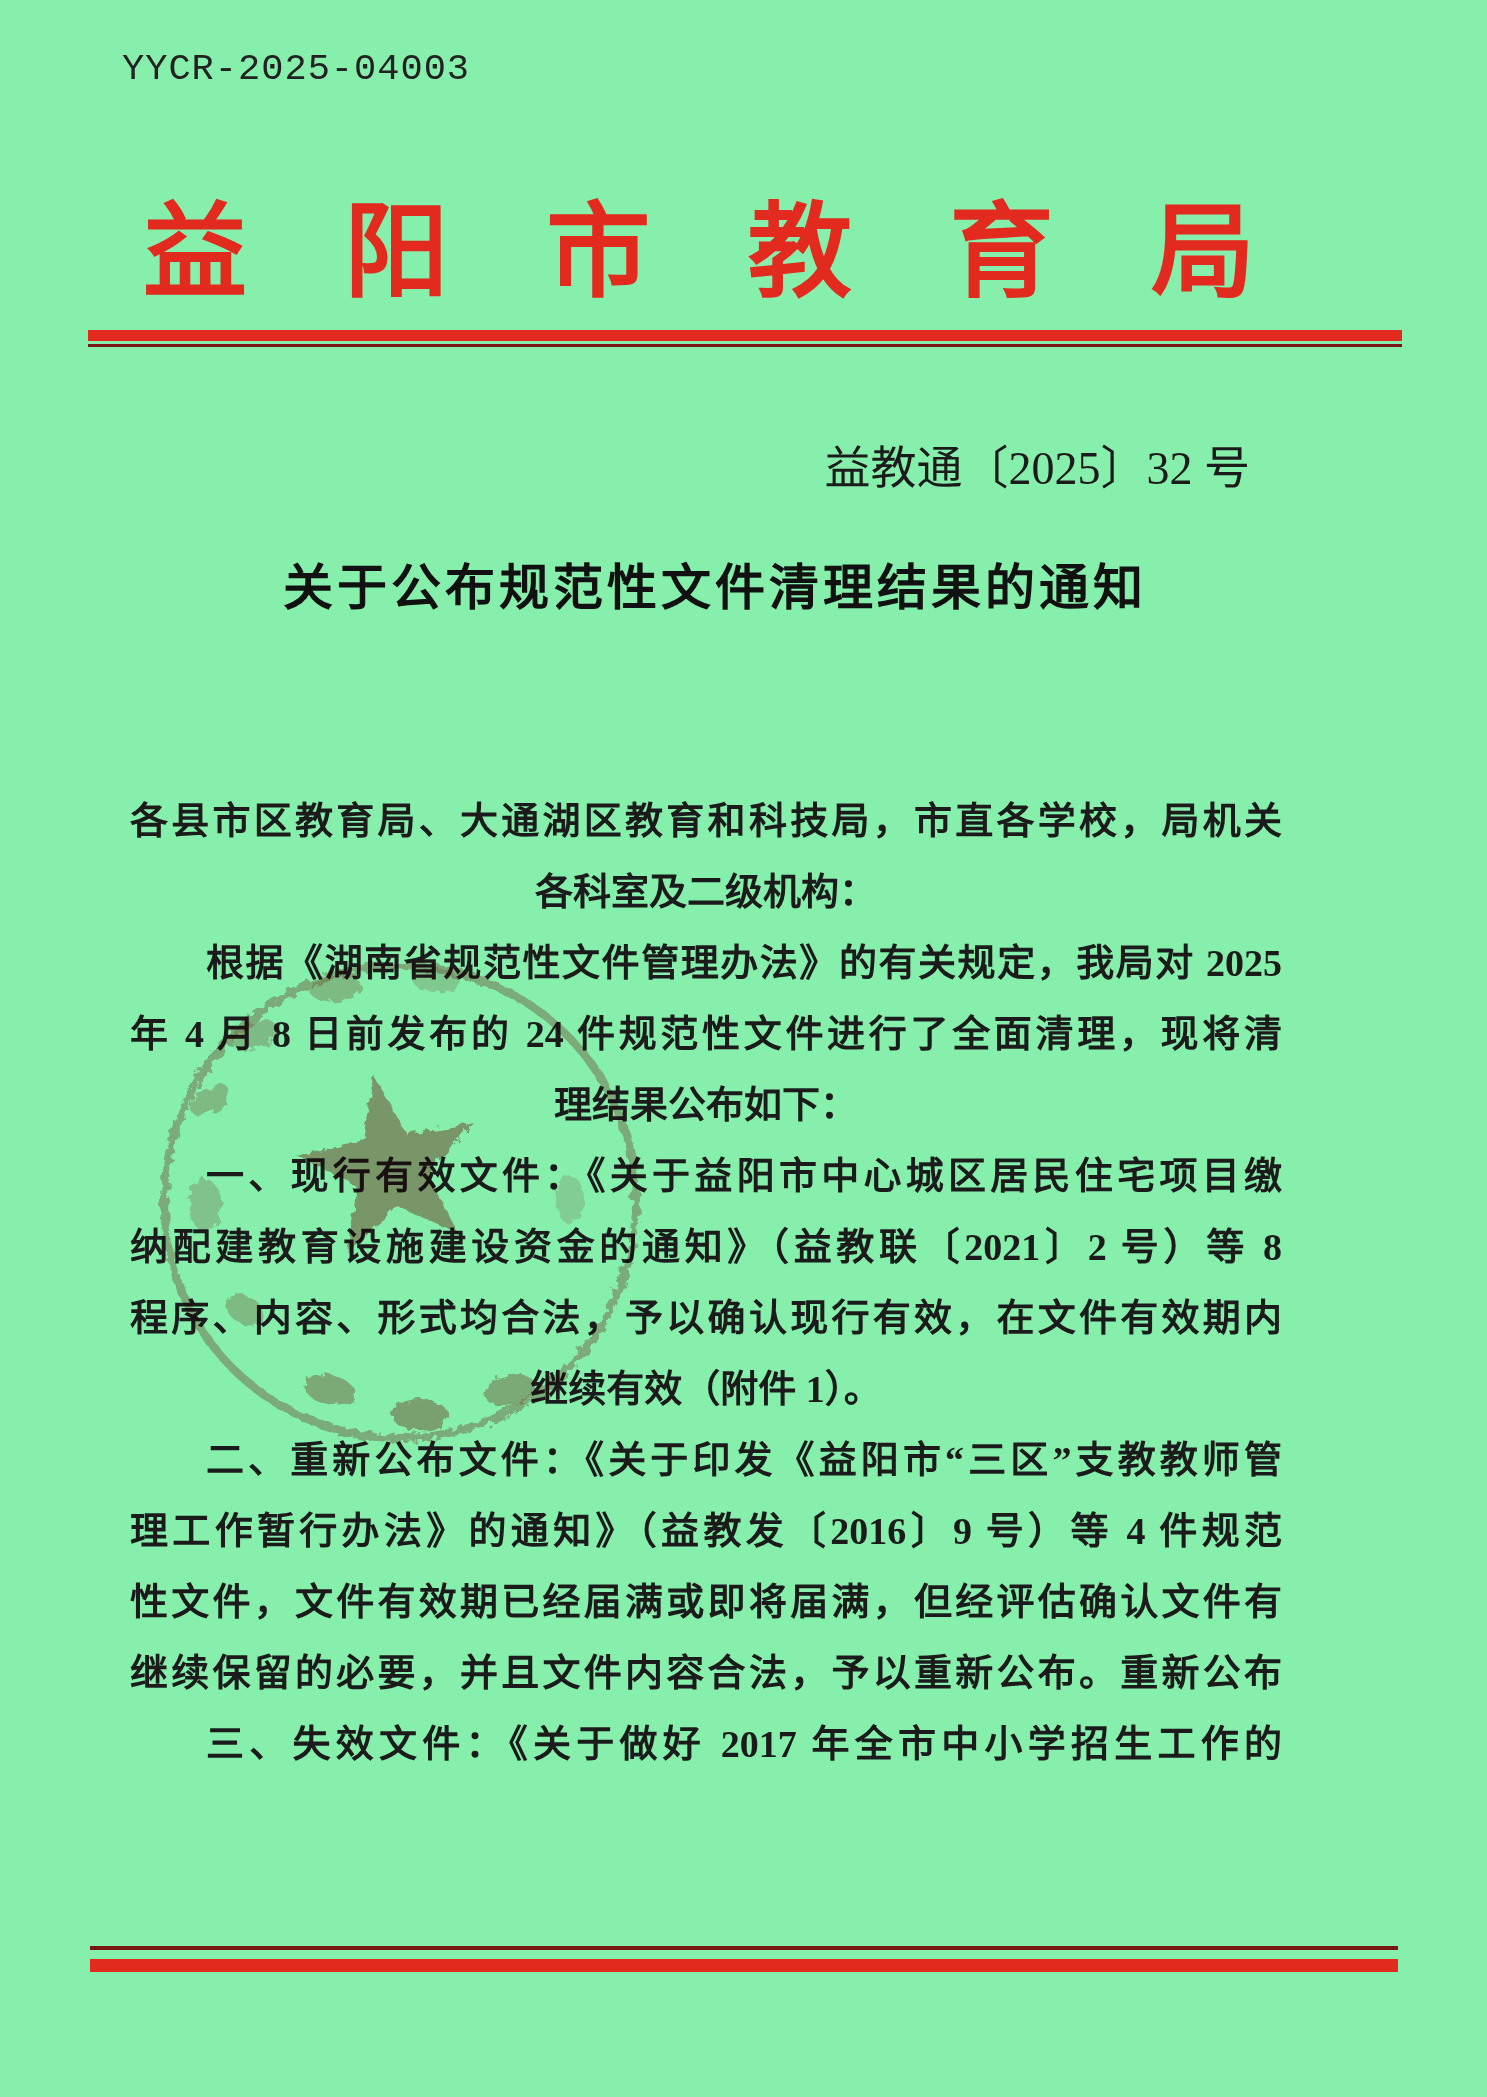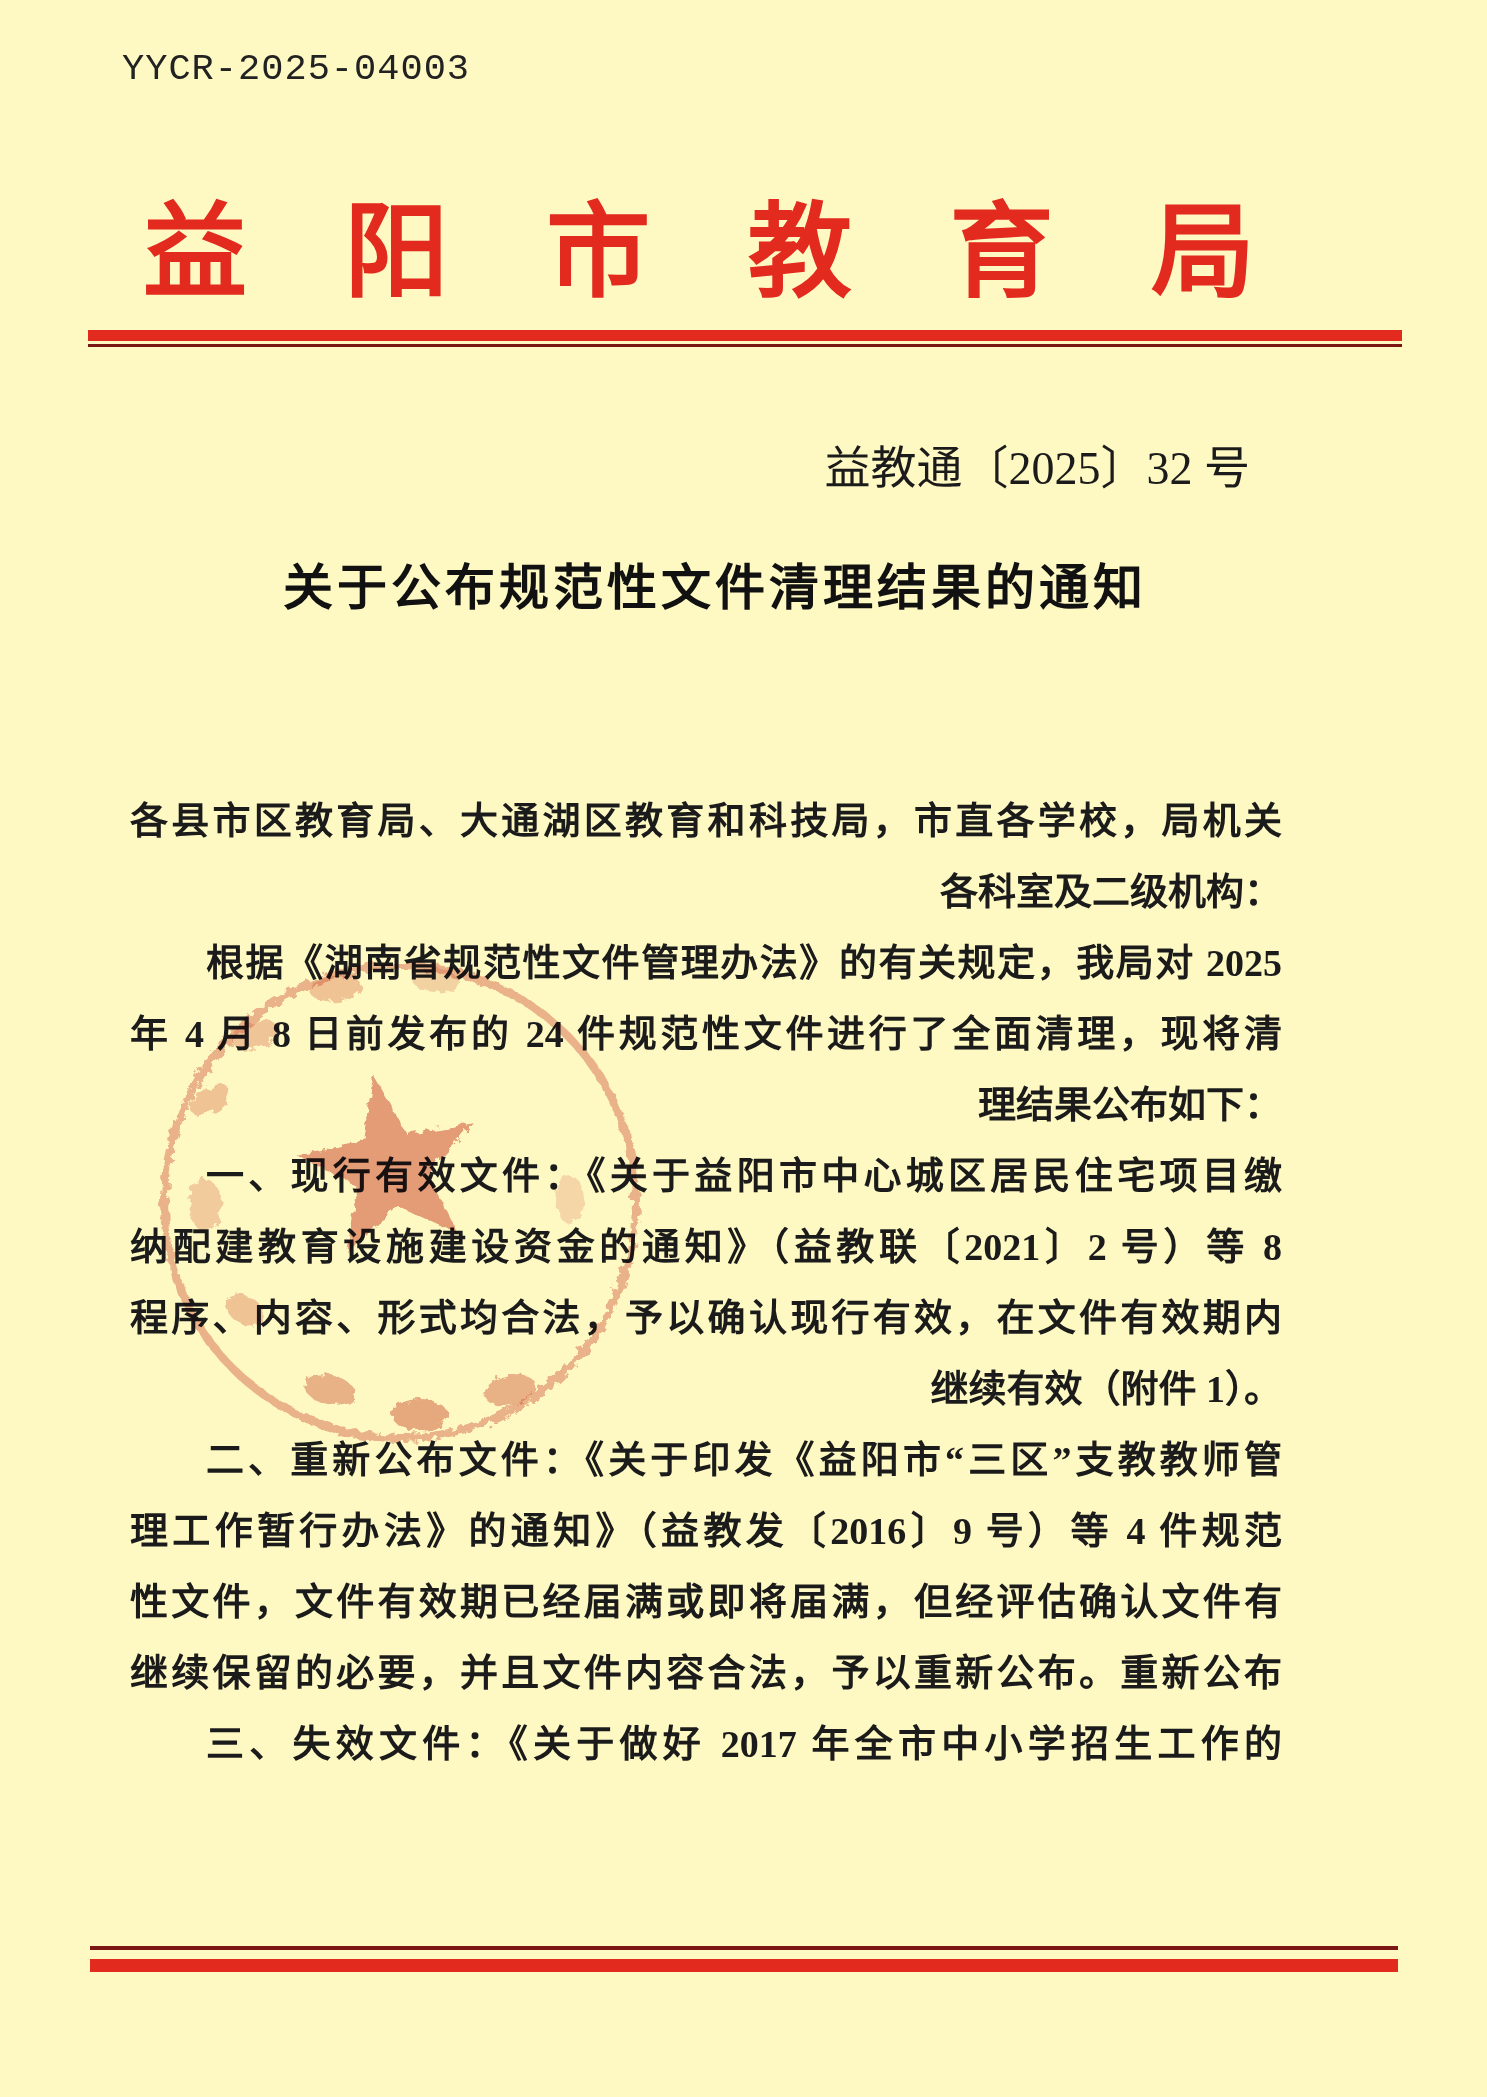--- a/index.html
+++ b/index.html
@@ -1,20 +1,20 @@
 <!DOCTYPE html>
 <html lang="zh-CN" style="--header-red: #e32a1e; --rule-dark-red: #7a1712; --body-ink: #1b1b1b; --seal-red: #c63426;"><head>
 <meta charset="utf-8">
 <style>
   html,body{margin:0;padding:0;background:#e9e9e9;}
   #page{
     position:relative;
     width:1487px;height:2097px;
     margin:0 auto;
-    background:#fef9c3;
+    background:#86efac;
     overflow:hidden;
     font-family:"Liberation Serif","DejaVu Serif",serif;
     color:var(--body-ink,#1b1b1b);
   }
   
   .doc-code{
     position:absolute;left:122px;top:48px;
     font-family:"Liberation Mono","DejaVu Sans Mono",monospace;
     font-size:37px;color:#222;letter-spacing:1px;white-space:nowrap;
   }
@@ -47,21 +47,21 @@
   .body-text{
     position:absolute;left:130px;top:786px;width:1152px;
     z-index:1;
     font-weight:bold;
   }
   .line{
     height:71px;line-height:71px;font-size:38px;
     color:var(--body-ink,#1b1b1b);
   }
   .fill{text-align:justify;text-align-last:justify;text-justify:inter-character;}
-  .end{text-align:right;}
+  .end{text-align:center;}
   .indent{text-indent:2em;}
   
   .seal{
     position:absolute;left:150px;top:950px;width:500px;height:520px;
     z-index:2;mix-blend-mode:multiply;pointer-events:none;opacity:.92;
   }
 </style>
 </head>
 <body>
 

